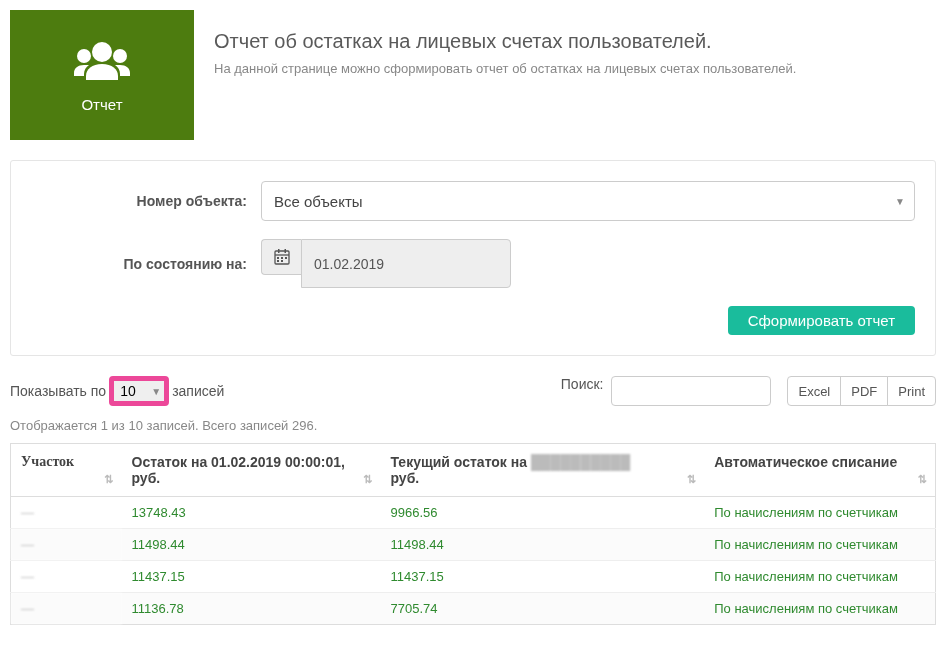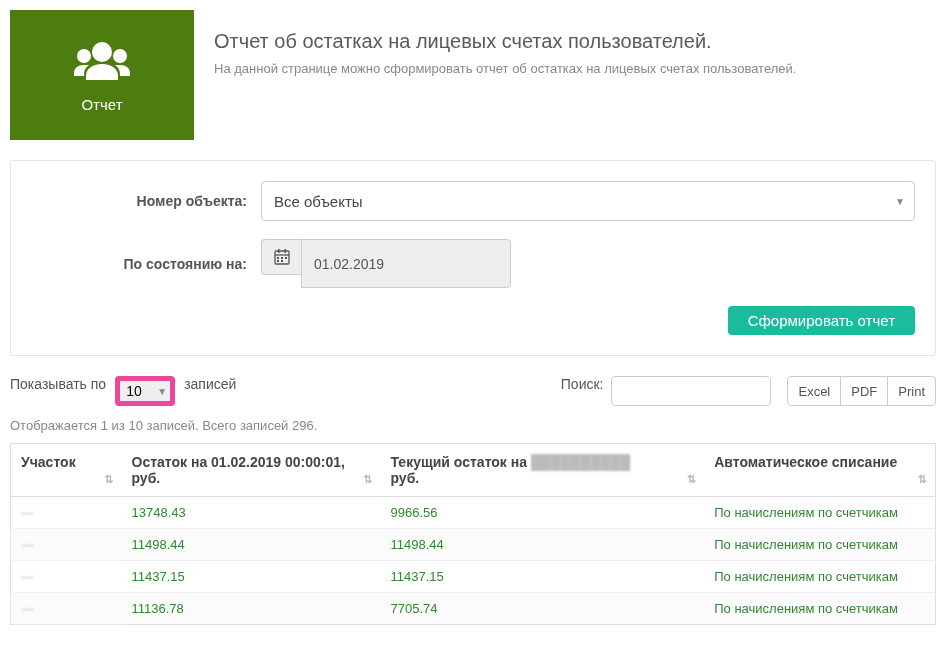--- a/index.html
+++ b/index.html
@@ -22,42 +22,42 @@
 .select-caret { position: absolute; right: 10px; top: 50%; transform: translateY(-50%); pointer-events: none; color: #888; font-size: 10px; }
 .date-wrap { display: flex; }
 .cal-btn { width: 40px; height: 36px; background: #eee; border: 1px solid #ccc; border-right: none; border-radius: 4px 0 0 4px; display: flex; align-items: center; justify-content: center; color: #555; cursor: pointer; }
 .cal-btn svg { width: 16px; height: 16px; }
 .date-input { width: 210px; height: 49px; border: 1px solid #ccc; border-radius: 0 4px 4px 0; padding: 0 12px; font-size: 14px; color: #555; background: #eee; }
 .btn-row { text-align: right; margin-top: 10px; }
 .primary-btn { background: #1abc9c; color: #fff; border: none; padding: 6px 20px; border-radius: 4px; font-size: 15px; cursor: pointer; }
 
 .table-wrap { padding: 10px; }
 .table-toolbar { display: flex; align-items: center; margin-bottom: 12px; gap: 6px; }
-.toolbar-left { display: flex; align-items: flex-start; gap: 9px; color: #555; }
+.toolbar-left { display: flex; align-items: center; gap: 3px; color: #555; }
 .length-select { width: 60px; height: 30px; border: 5px solid #ec4899; border-radius: 4px; padding: 0 6px; font-size: 14px; appearance: none; }
 .length-wrap { position: relative; }
 .length-wrap .select-caret { right: 8px; }
 .toolbar-spacer { flex: 1; }
 .toolbar-search { display: flex; align-items: flex-start; gap: 8px; color: #555; margin-right: 10px; }
 .search-input { width: 160px; height: 30px; border: 1px solid #ccc; border-radius: 4px; padding: 0 8px; font-size: 14px; }
 .export-group { display: flex; }
 .exp-btn { height: 30px; padding: 0 10px; background: #fff; border: 1px solid #ccc; font-size: 13px; color: #555; cursor: pointer; margin-left: -1px; }
 .exp-btn:first-child { border-radius: 4px 0 0 4px; margin-left: 0; }
 .exp-btn:last-child { border-radius: 0 4px 4px 0; }
 
 .info-text { color: #888; font-size: 13px; margin-bottom: 10px; }
 
 table.data { width: 100%; border-collapse: collapse; border: 1px solid #ddd; }
 table.data th { text-align: left; padding: 10px 10px; border-bottom: 1px solid #ddd; font-weight: bold; color: #444; font-size: 14px; vertical-align: top; background: #fff; position: relative; }
 table.data th .sort { position: absolute; right: 8px; bottom: 10px; color: #bbb; font-size: 11px; }
 table.data td { padding: 8px 10px; border-top: 1px solid #eee; font-size: 13px; color: #2f8a2f; }
 table.data td.blur { color: #bbb; filter: blur(1px); }
 th .blur-span { color: #bbb; filter: blur(1px); font-weight: normal; }
 table.data tr:nth-child(even) td { background: #fbfbfb; }
-.col1 { width: 12%; }
+.col1 { width: 12%; font-family: Liberation Serif, serif; }
 .col2 { width: 28%; }
 .col3 { width: 35%; }
 .col4 { width: 25%; }
 </style>
 </head>
 <body>
 
 <div class="header-block">
   <div class="icon-box">
     <svg viewBox="0 0 60 50" fill="#fff">

